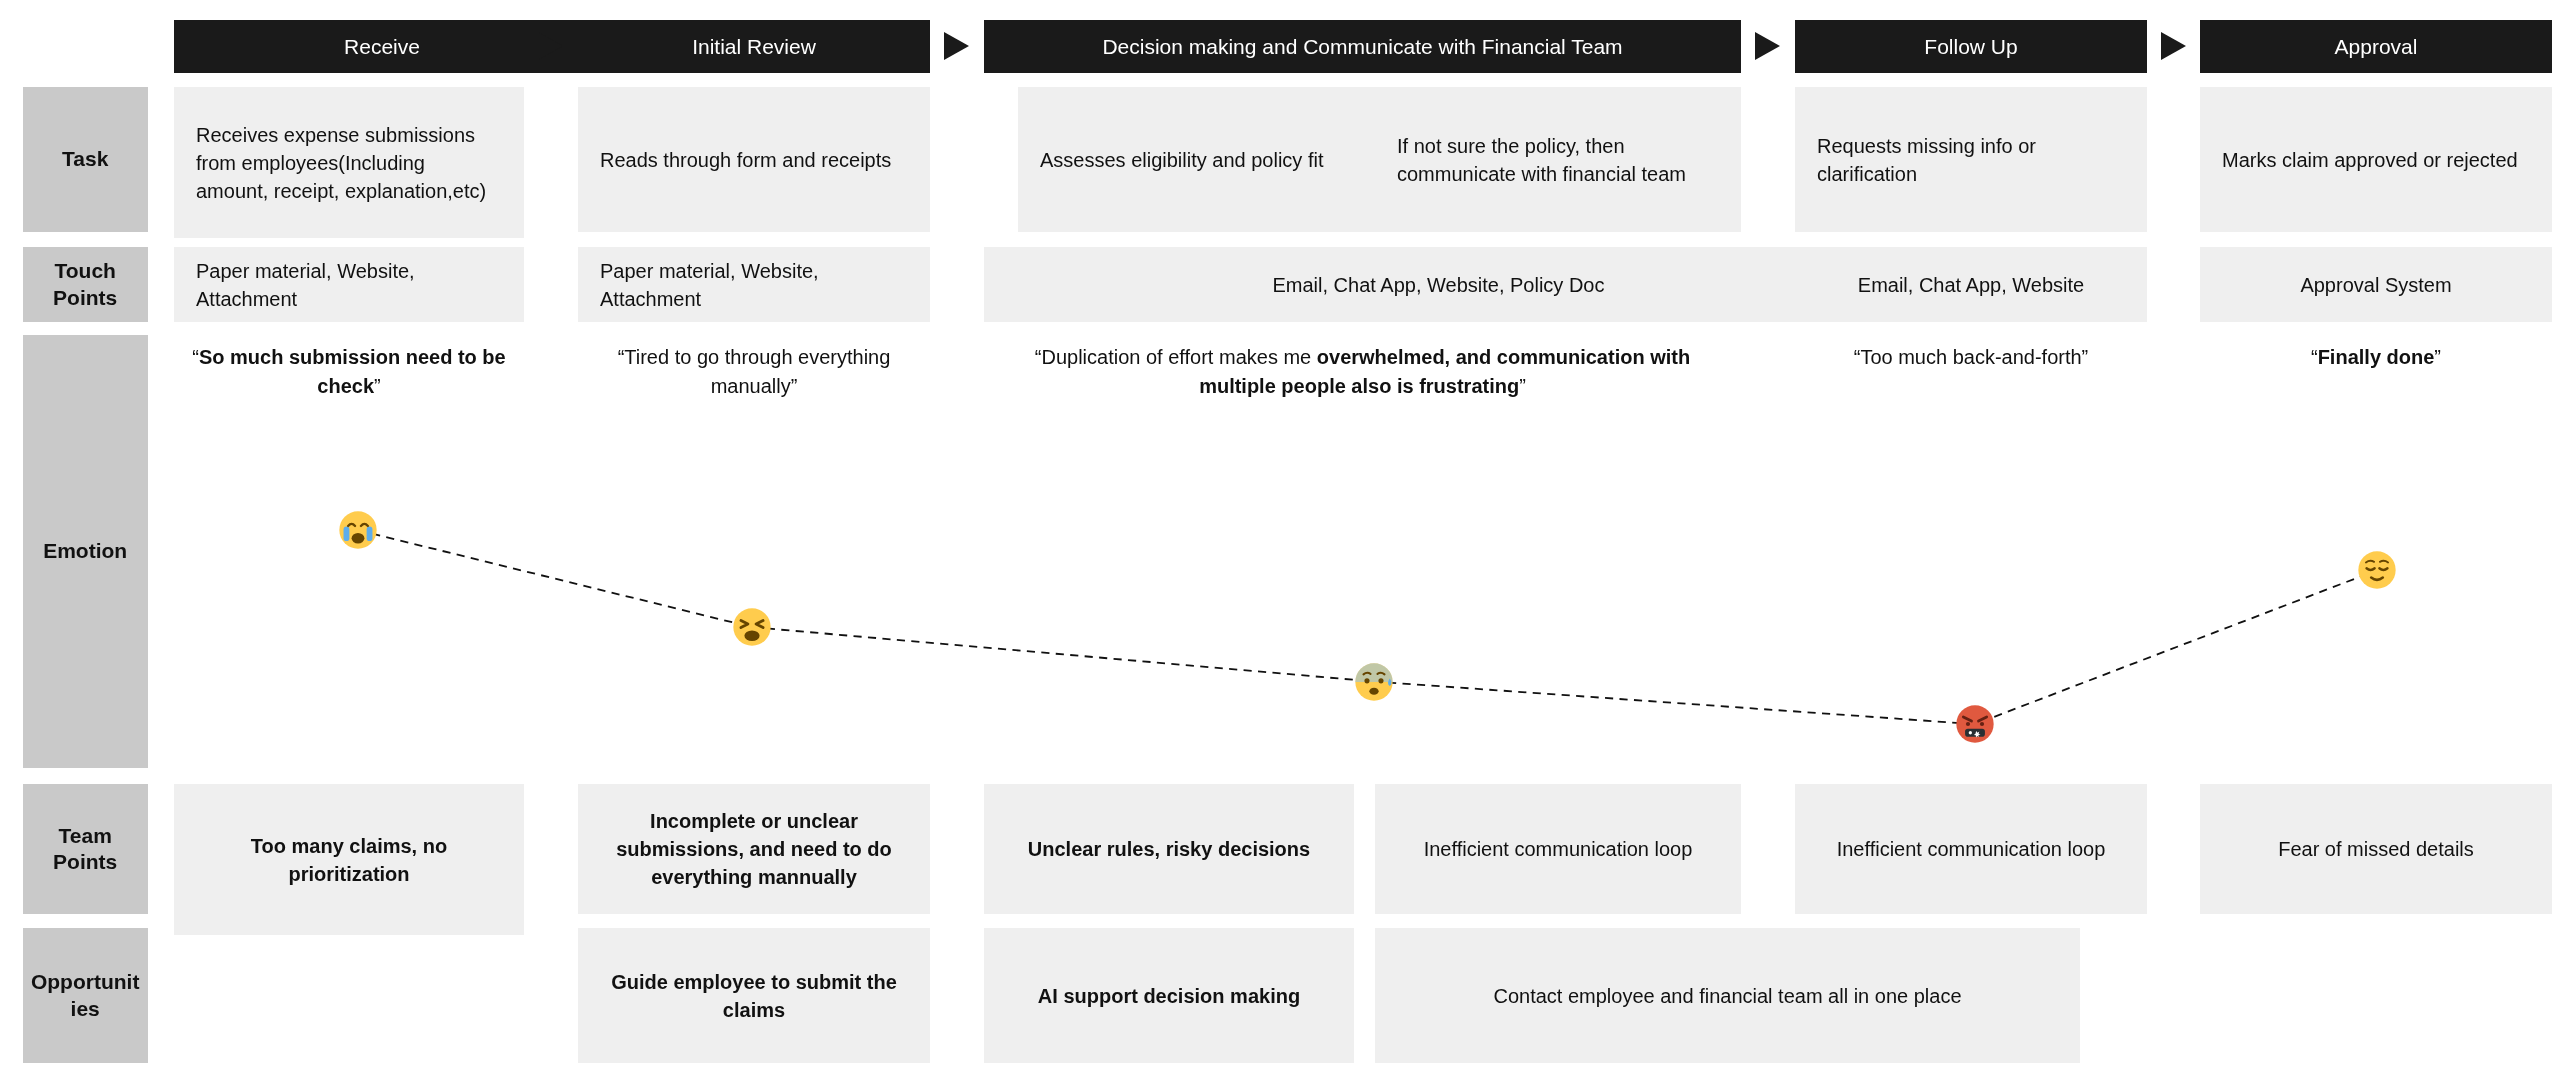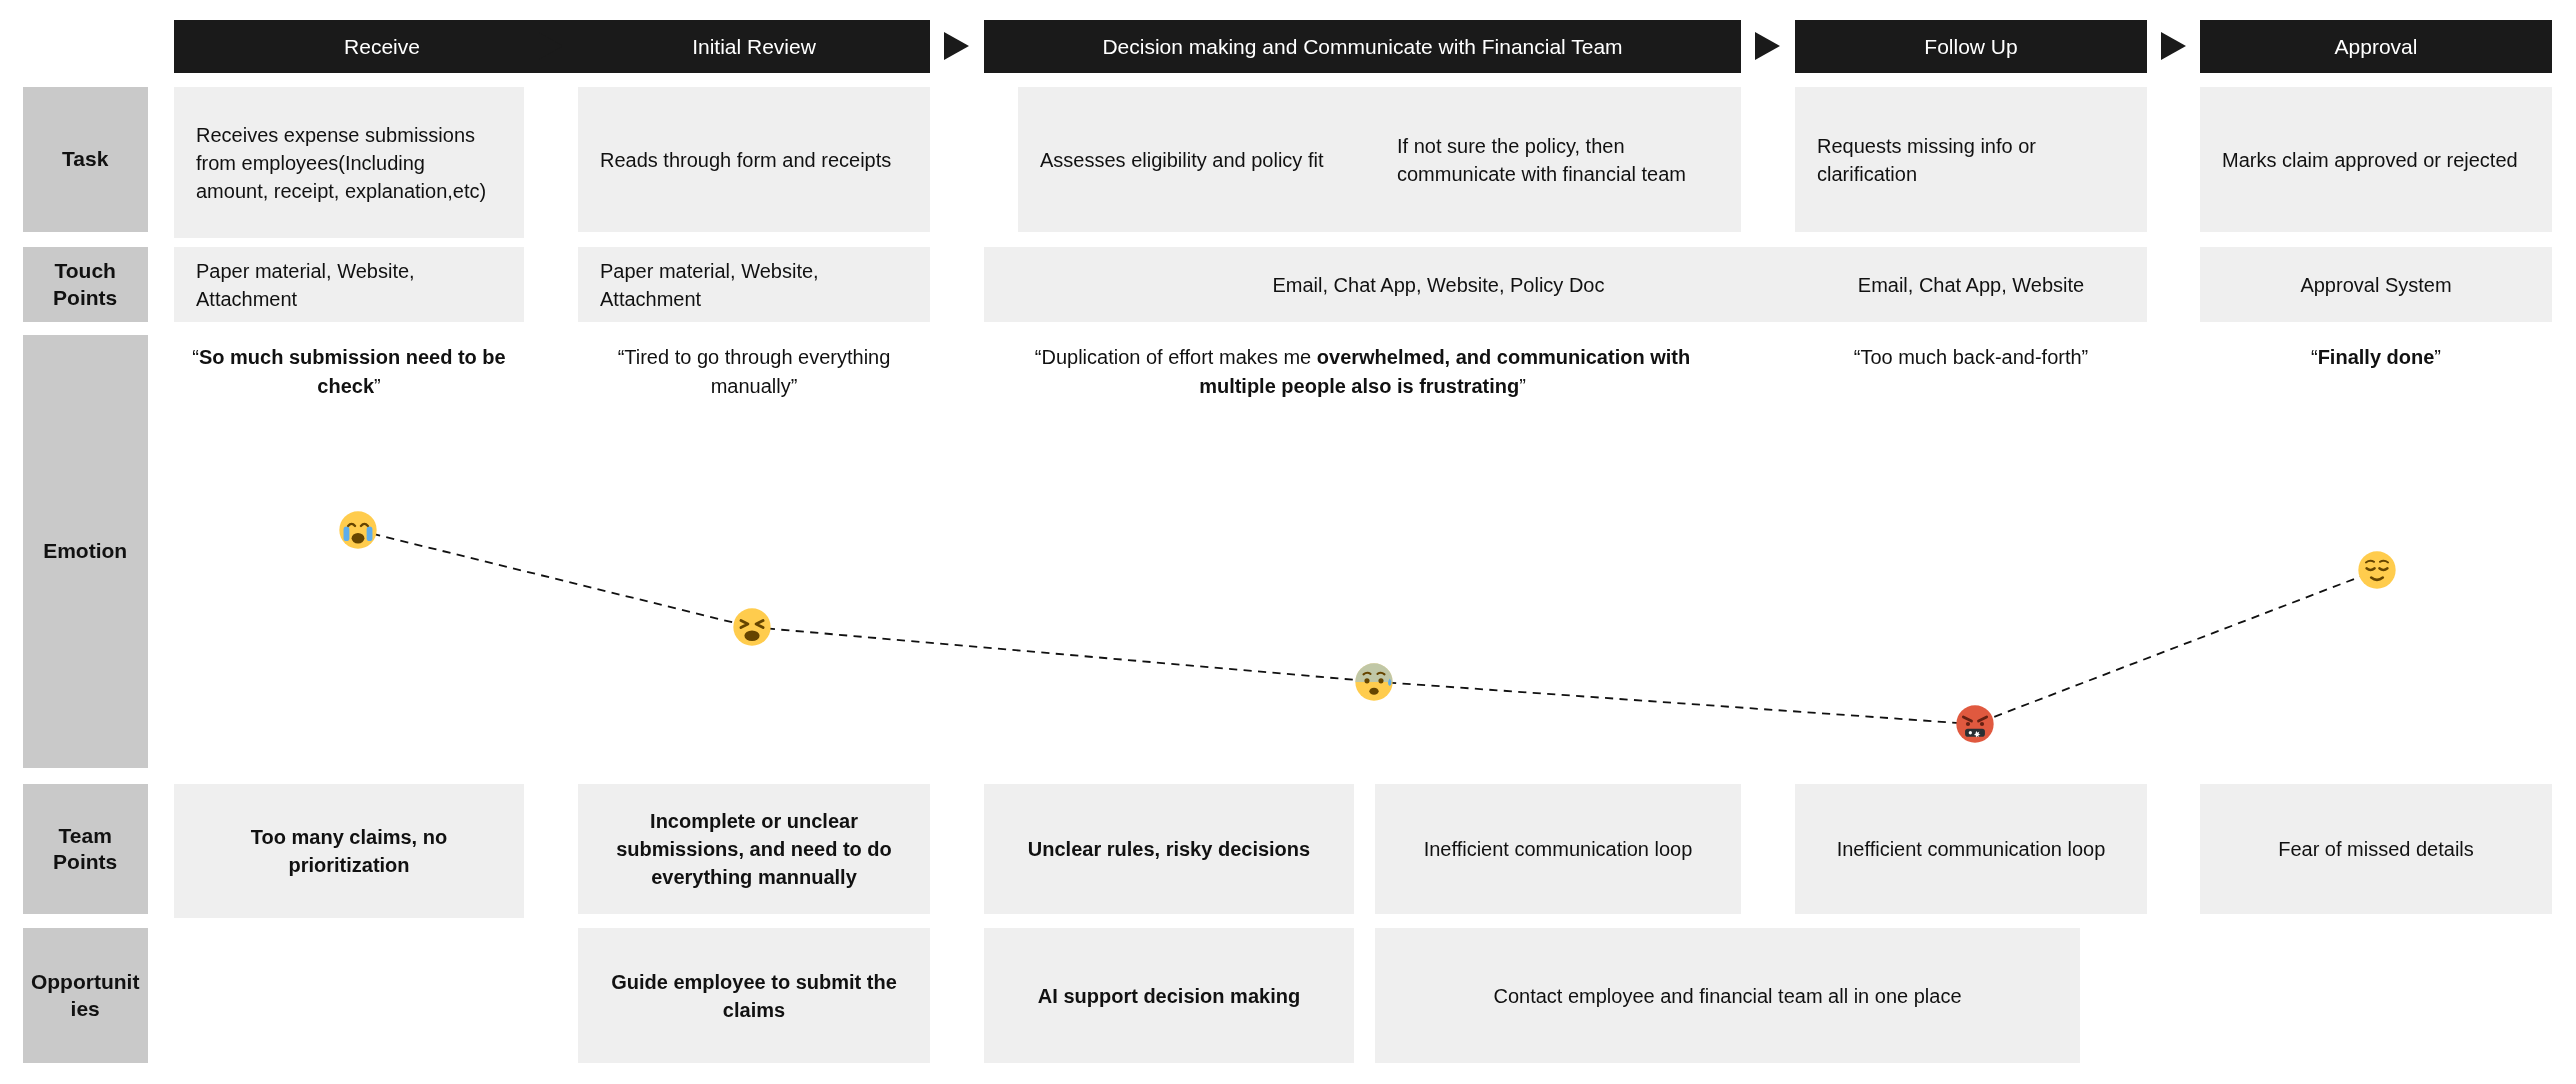--- a/index.html
+++ b/index.html
@@ -146,21 +146,21 @@
     <svg viewBox="0 0 36 36">
       <circle cx="18" cy="18" r="16" fill="#FFCC4D"></circle>
       <path d="M9 16.5 q3.5 3 7 0" stroke="#664500" stroke-width="2" fill="none" stroke-linecap="round"></path>
       <path d="M20 16.5 q3.5 3 7 0" stroke="#664500" stroke-width="2" fill="none" stroke-linecap="round"></path>
       <path d="M8.5 11.5 q3.5 -2.5 7 -0.5" stroke="#664500" stroke-width="1.6" fill="none" stroke-linecap="round"></path>
       <path d="M20.5 11 q3.5 -2 7 0.5" stroke="#664500" stroke-width="1.6" fill="none" stroke-linecap="round"></path>
       <path d="M13 24.5 q5 4 10 0" stroke="#664500" stroke-width="2.2" fill="none" stroke-linecap="round"></path>
     </svg>
   </div>
 
-  <div class="cell center bold" style="left:174px;top:784px;width:350px;height:134px;">
+  <div class="cell center bold" style="left:174px;top:784px;width:350px;height:151px;">
       <span>Too many claims, no prioritization</span>
     </div>
   <div class="cell center bold" style="left:578px;top:784px;width:352px;height:130px;">
       <span>Incomplete or unclear submissions, and need to do everything mannually</span>
     </div>
   <div class="cell center bold" style="left:984px;top:784px;width:370px;height:130px;">
       <span>Unclear rules, risky decisions</span>
     </div>
   <div class="cell center" style="left:1375px;top:784px;width:366px;height:130px;">
       <span>Inefficient communication loop</span>

